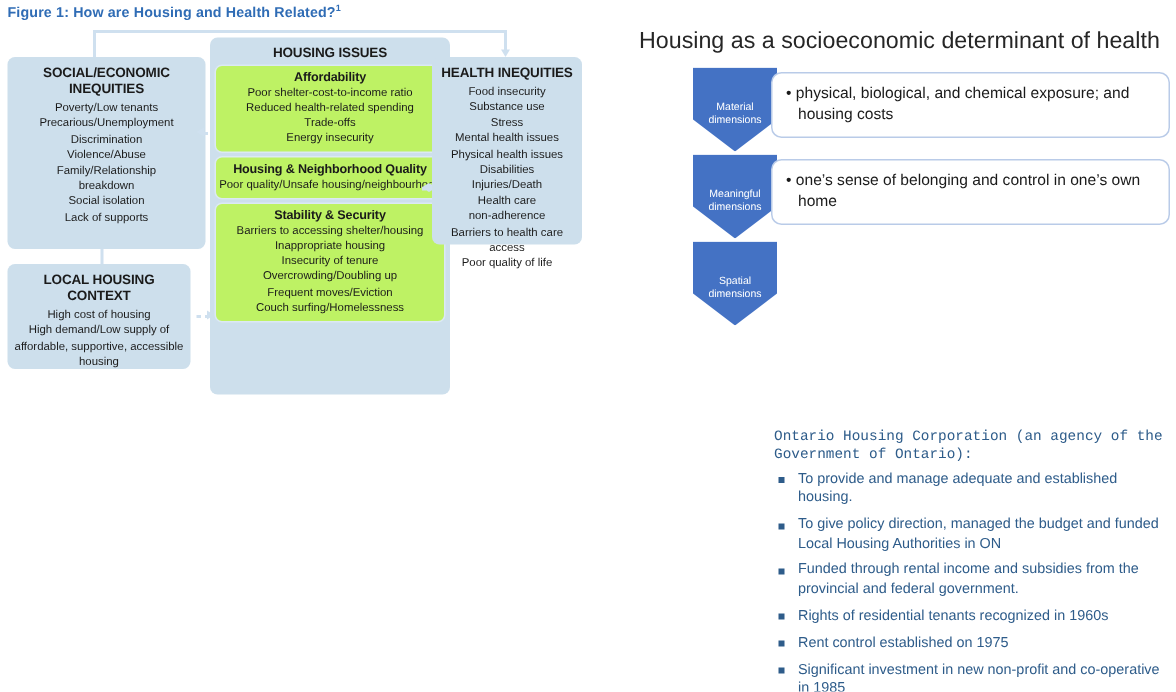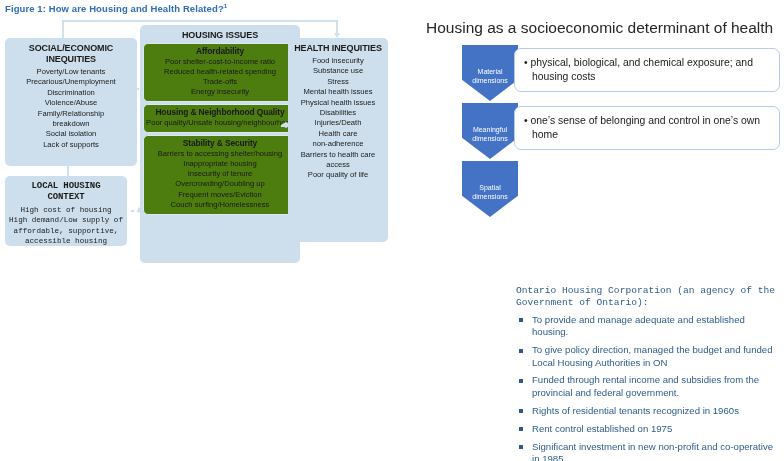--- a/index.html
+++ b/index.html
@@ -106,21 +106,21 @@
   
   .issues-title {
     font-weight: bold;
     font-size: 9px;
     line-height: 12px;
     text-align: center;
     padding-top: 4px;
     letter-spacing: -0.1px;
   }
   .inner-card {
-    background: #4d7c0f;
+    background: #bef264;
     border: 1px solid #dce9f3;
     border-radius: 5px;
     margin: 2px 3px;
     padding: 2px 2px 4px 2px;
     text-align: center;
   }
   .inner-card .ic-head {
     font-weight: bold;
     font-size: 8.4px;
     line-height: 10.6px;
@@ -245,21 +245,21 @@
       <li>Violence/Abuse</li>
       <li>Family/Relationship</li>
       <li>breakdown</li>
       <li>Social isolation</li>
       <li>Lack of supports</li>
     </ul>
   </div>
 
   <div class="bracket-v" style="left:67px; top:166px; height:10px;"></div>
 
-  <div class="fig-box" style="left:5px; top:176px; width:122px; height:70px;font-family:Liberation Mono, monospace;">
+  <div class="fig-box" style="left:5px; top:176px; width:122px; height:70px;">
     <div class="box-title">
       <div>LOCAL HOUSING</div>
       <div>CONTEXT</div>
     </div>
     <ul>
       <li>High cost of housing</li>
       <li class="wrap">High demand/Low supply of affordable, supportive, accessible housing</li>
     </ul>
   </div>
 
@@ -299,21 +299,21 @@
         <li>Frequent moves/Eviction</li>
         <li>Couch surfing/Homelessness</li>
       </ul>
     </div>
   </div>
 
   <div class="dash-h" style="left:281px; top:125px; width:6px;"></div>
   <div class="arrow-right" style="left:286px; top:122px;"></div>
   <div class="arrow-left" style="left:281px; top:122px;"></div>
 
-  <div class="fig-box" style="left:288px; top:38px; width:100px; height:204px;">
+  <div class="fig-box" style="left:288px; top:38px; width:100px; height:125px;">
     <div class="box-title">HEALTH INEQUITIES</div>
     <ul>
       <li>Food insecurity</li>
       <li>Substance use</li>
       <li>Stress</li>
       <li>Mental health issues</li>
       <li>Physical health issues</li>
       <li>Disabilities</li>
       <li>Injuries/Death</li>
       <li>Health care</li>

